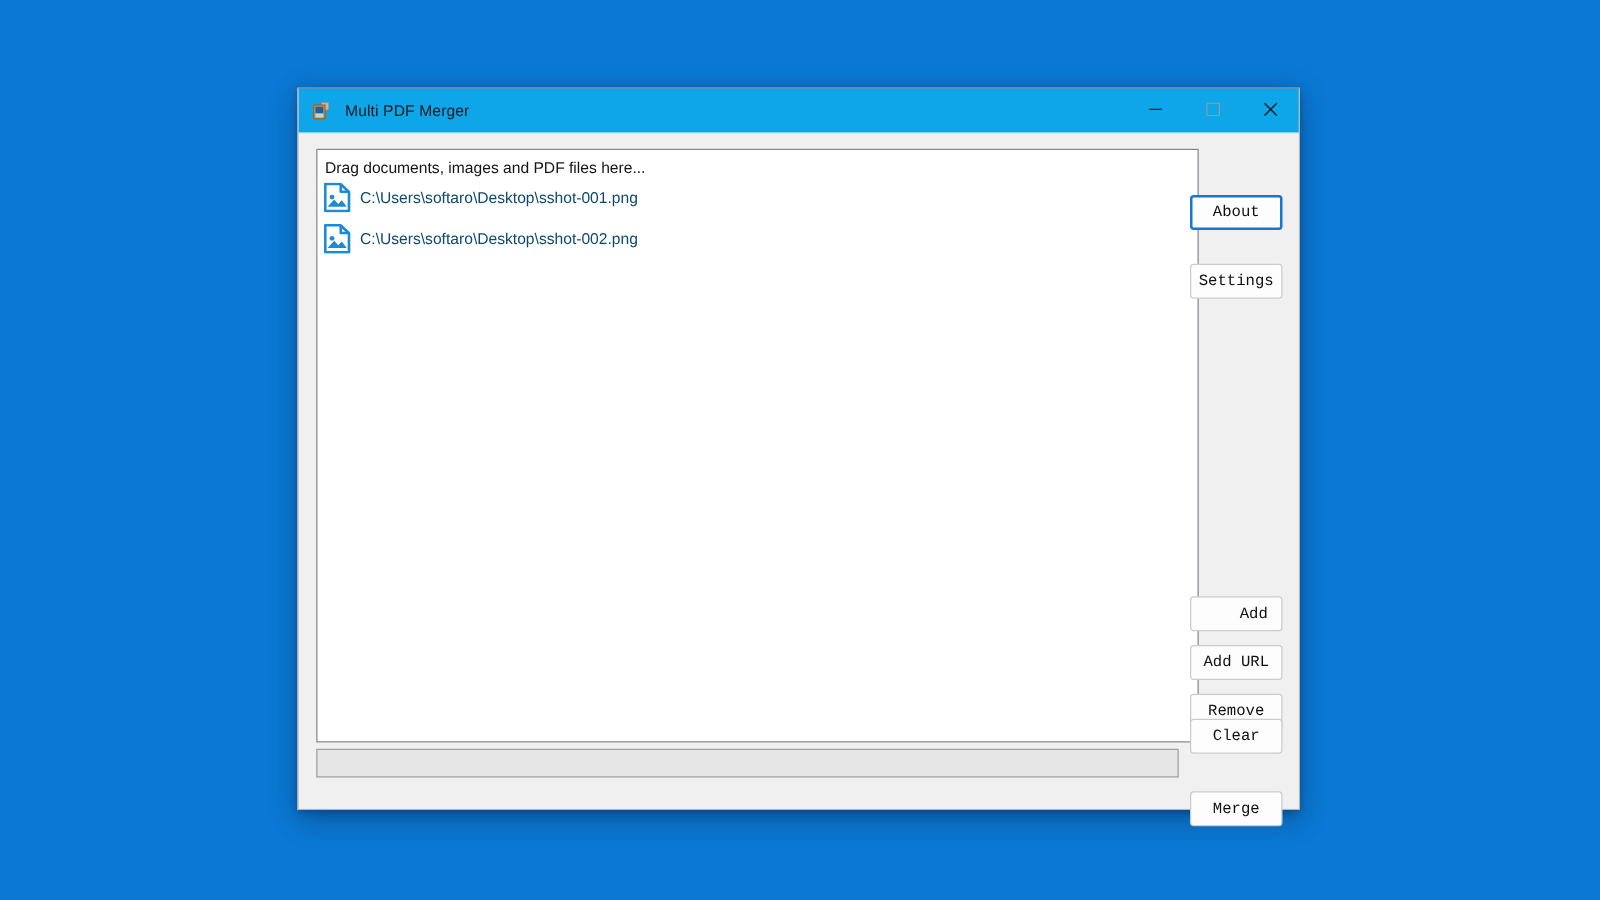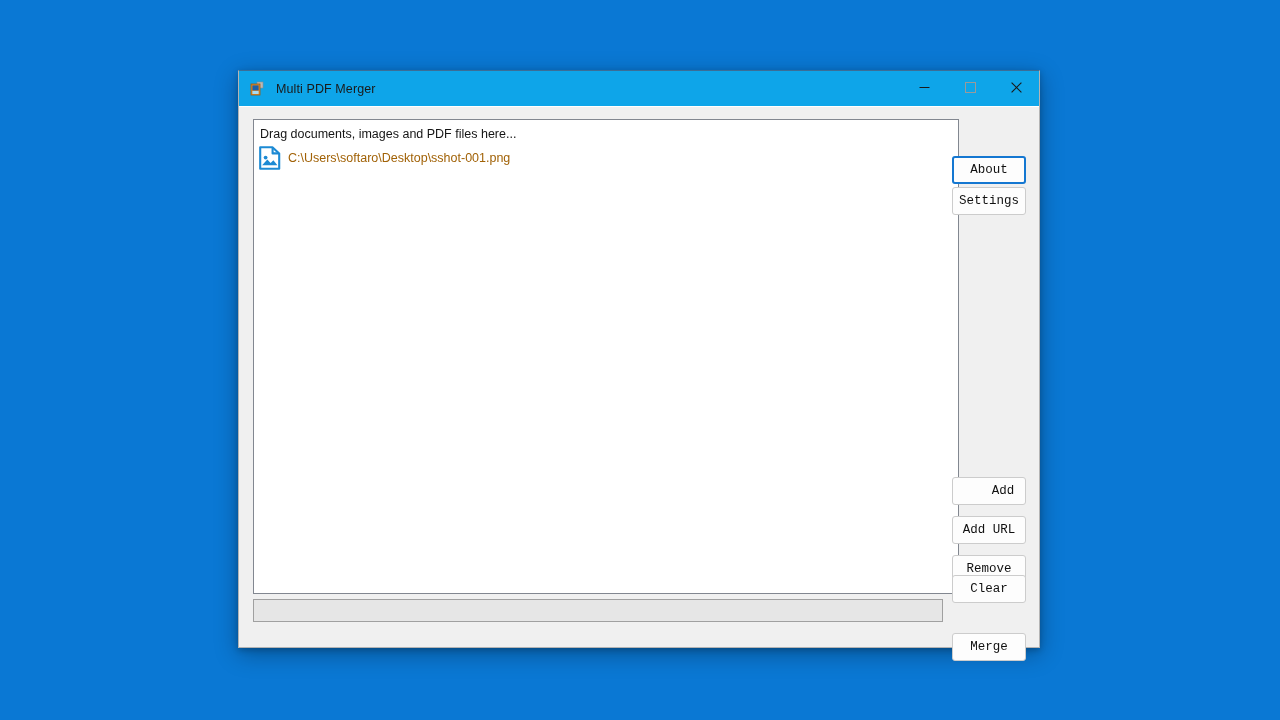--- a/index.html
+++ b/index.html
@@ -117,21 +117,21 @@
   }
   .file-icon {
     width: 22px;
     height: 24px;
     flex: 0 0 auto;
     margin-right: 7px;
     position: relative;
   }
   .file-path {
     font-size: 12.5px;
-    color: #a16207;
+    color: #0c4a6e;
     white-space: nowrap;
   }
 
   
   #progress-bar {
     position: absolute;
     left: 14px;
     top: 492px;
     width: 690px;
     height: 23px;
@@ -162,21 +162,21 @@
     align-items: center;
     justify-content: center;
     box-sizing: border-box;
   }
   .btn.focused {
     border: 2px solid #1477d1;
     background: #fdfdfd;
   }
 
   #btn-about    { left: 713px; top: 49px; }
-  #btn-settings { left: 713px; top: 80px; }
+  #btn-settings { left: 713px; top: 104px; }
   #btn-add      { left: 713px; top: 370px; padding-left: 28px; }
   #btn-addurl   { left: 713px; top: 409px; }
   #btn-remove   { left: 713px; top: 448px; }
   #btn-clear    { left: 713px; top: 468px; }
   #btn-merge    { left: 713px; top: 526px; }
 </style>
 </head>
 <body>
 
 <div id="desktop">
@@ -230,20 +230,31 @@
             <svg width="22" height="24" viewBox="0 0 22 24" aria-hidden="true">
               <path d="M1.2 1.2 H13.4 L20.2 7.6 V22.8 H1.2 Z" fill="#ffffff" stroke="#1c8ad4" stroke-width="2.1" stroke-linejoin="round"></path>
               <path d="M13.6 1.4 V7.4 H19.9" fill="none" stroke="#1c8ad4" stroke-width="2.1" stroke-linejoin="round"></path>
               <circle cx="6.6" cy="11.6" r="1.9" fill="#1c8ad4"></circle>
               <path d="M3.1 19.3 L8.3 13.6 L11.6 17.1 L14.4 14.2 L18.4 19.3 Z" fill="#1c8ad4"></path>
             </svg>
           </span>
           <span class="file-path">C:\Users\softaro\Desktop\sshot-001.png</span>
         </div>
 
+        <div class="list-row">
+          <span class="file-icon">
+            <svg width="22" height="24" viewBox="0 0 22 24" aria-hidden="true">
+              <path d="M1.2 1.2 H13.4 L20.2 7.6 V22.8 H1.2 Z" fill="#ffffff" stroke="#1c8ad4" stroke-width="2.1" stroke-linejoin="round"></path>
+              <path d="M13.6 1.4 V7.4 H19.9" fill="none" stroke="#1c8ad4" stroke-width="2.1" stroke-linejoin="round"></path>
+              <circle cx="6.6" cy="11.6" r="1.9" fill="#1c8ad4"></circle>
+              <path d="M3.1 19.3 L8.3 13.6 L11.6 17.1 L14.4 14.2 L18.4 19.3 Z" fill="#1c8ad4"></path>
+            </svg>
+          </span>
+          <span class="file-path">C:\Users\softaro\Desktop\sshot-002.png</span>
+        </div>
       </div>
 
       <div id="progress-bar">
         <div id="progress-fill" style="width: 0%;"></div>
       </div>
 
       <button class="btn focused" id="btn-about">About</button>
       <button class="btn" id="btn-settings">Settings</button>
       <button class="btn" id="btn-add">Add</button>
       <button class="btn" id="btn-addurl">Add URL</button>

